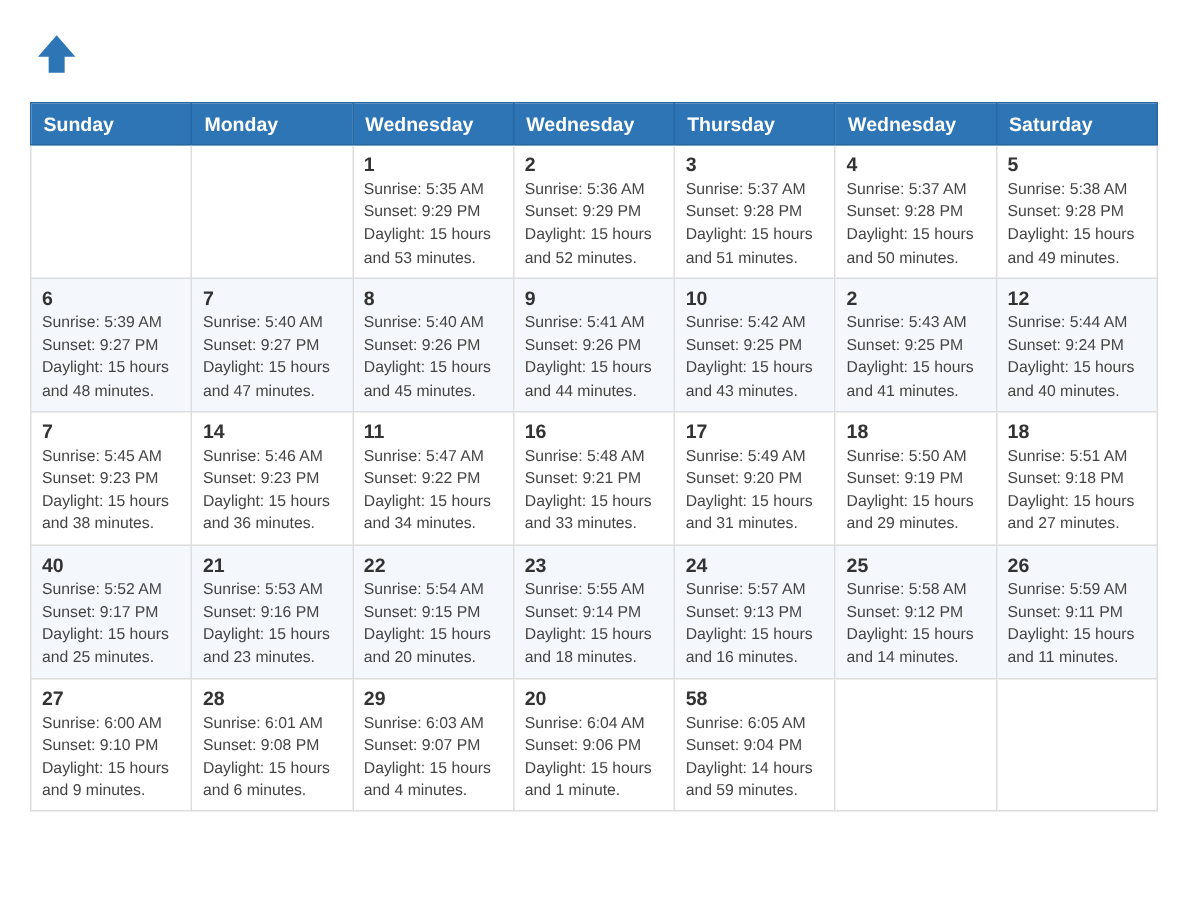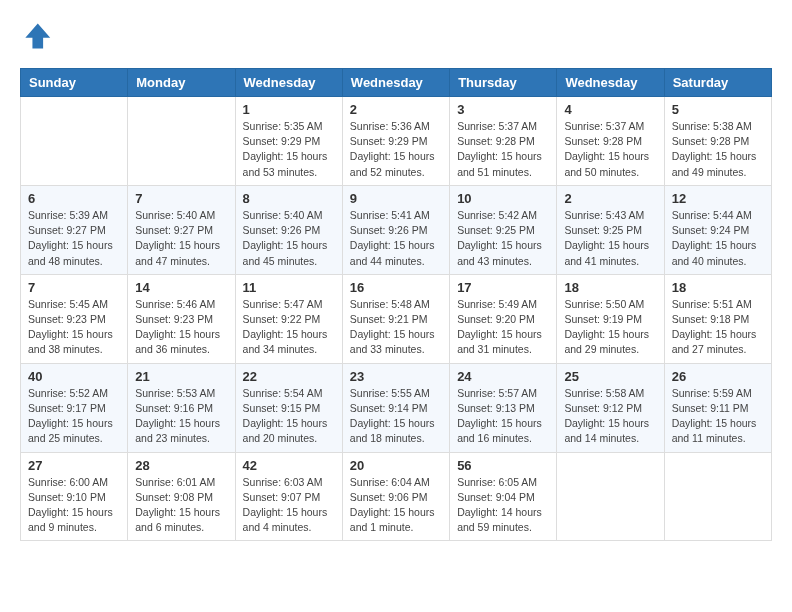--- a/index.html
+++ b/index.html
@@ -238,28 +238,28 @@
       <tr>
         <td>
           <span class="day-num">27</span>
           <div class="day-detail">Sunrise: 6:00 AM<br>Sunset: 9:10 PM<br>Daylight: 15 hours and 9 minutes.</div>
         </td>
         <td>
           <span class="day-num">28</span>
           <div class="day-detail">Sunrise: 6:01 AM<br>Sunset: 9:08 PM<br>Daylight: 15 hours and 6 minutes.</div>
         </td>
         <td>
-          <span class="day-num">42</span>
+          <span class="day-num">29</span>
           <div class="day-detail">Sunrise: 6:03 AM<br>Sunset: 9:07 PM<br>Daylight: 15 hours and 4 minutes.</div>
         </td>
         <td>
           <span class="day-num">20</span>
           <div class="day-detail">Sunrise: 6:04 AM<br>Sunset: 9:06 PM<br>Daylight: 15 hours and 1 minute.</div>
         </td>
         <td>
-          <span class="day-num">56</span>
+          <span class="day-num">58</span>
           <div class="day-detail">Sunrise: 6:05 AM<br>Sunset: 9:04 PM<br>Daylight: 14 hours and 59 minutes.</div>
         </td>
         <td class="empty-cell"></td>
         <td class="empty-cell"></td>
       </tr>
     </tbody>
 </table>
 
 </body></html>

